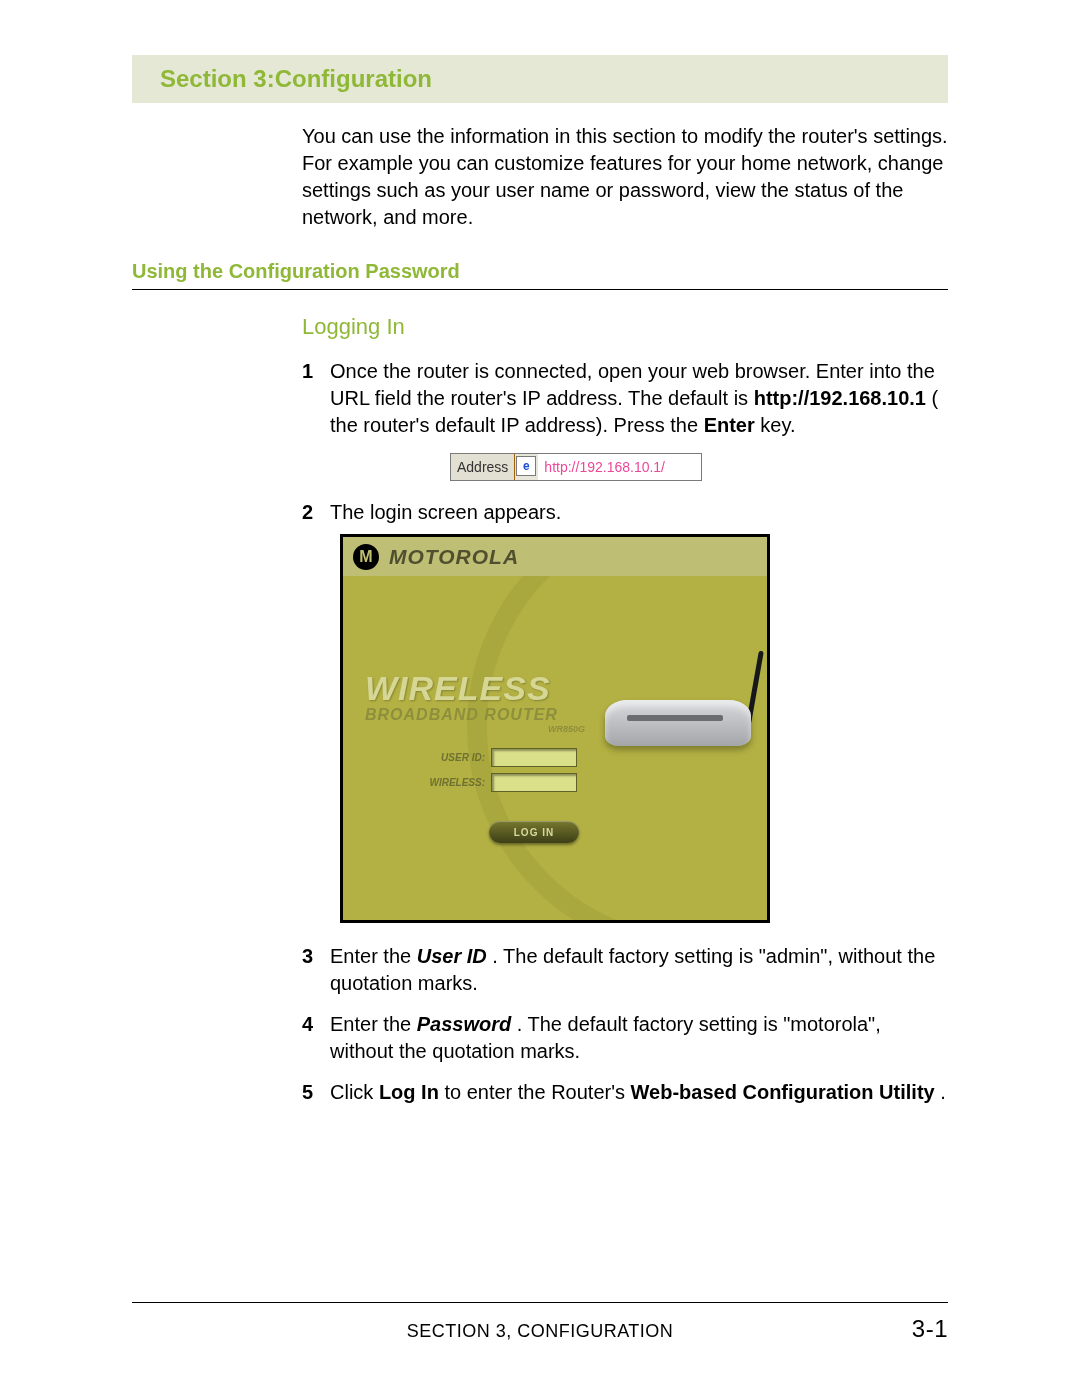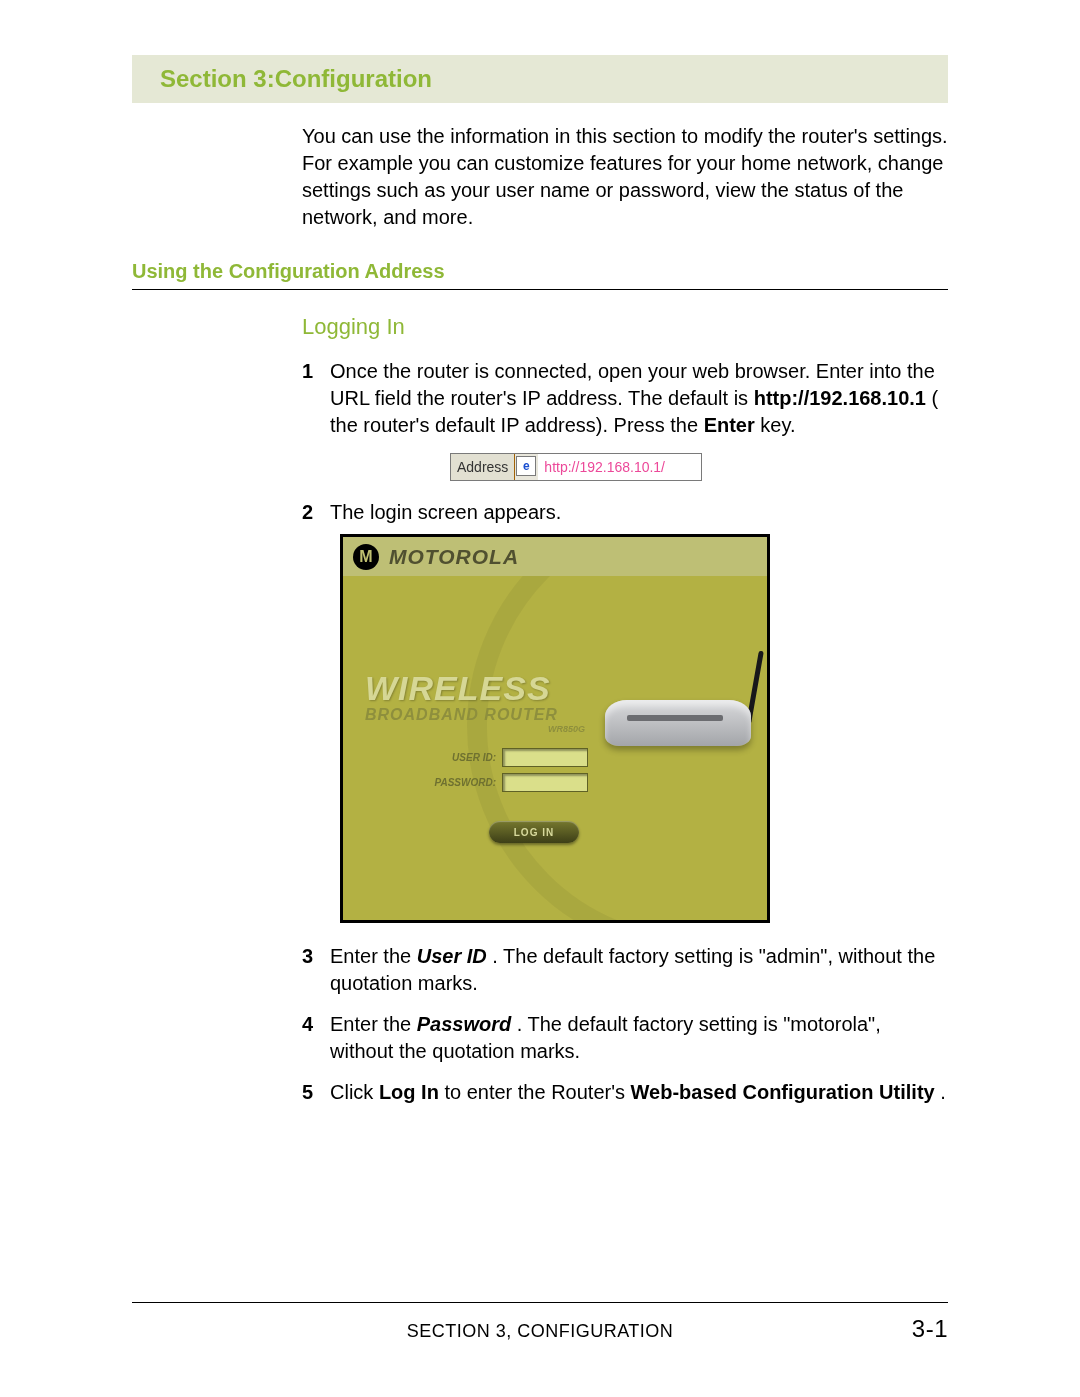--- a/index.html
+++ b/index.html
@@ -194,21 +194,21 @@
     position:absolute;
     right:10px;top:-4px;
     width:5px;height:74px;
     background:#18181a;
     border-radius:3px;
     transform:rotate(10deg);
     transform-origin:bottom center;
   }
   .form-block{
     position:absolute;
-    left:25px;top:172px;
+    left:14px;top:172px;
     width:220px;
     font-size:10px;
     color:#6f7130;
     font-weight:bold;
     font-style:italic;
   }
   .form-row{display:flex;align-items:center;margin-bottom:6px;}
   .form-row label{flex:0 0 128px;text-align:right;padding-right:6px;}
   .form-row .fld{
     flex:1;height:17px;background:#dadf8a;
@@ -249,21 +249,21 @@
 </head>
 <body>
 
 <div class="section-header">
   <h1>Section 3:Configuration</h1>
 </div>
 
 <p class="intro">You can use the information in this section to modify the router's settings. For example you can customize features for your home network, change settings such as your user name or password, view the status of the network, and more.</p>
 
 <div class="h2-row">
-  <h2>Using the Configuration Address</h2>
+  <h2>Using the Configuration Password</h2>
 </div>
 
 <h3 class="h3">Logging In</h3>
 
 <ol class="steps">
 
   <li>
     <span>Once the router is connected, open your web browser. Enter into the URL field the router's IP address.  The default is </span>
     <b>http://192.168.10.1</b>
     <span> (</span><span> the router's default IP address). Press the </span>
@@ -293,21 +293,21 @@
           <div class="antenna"></div>
           <div class="router-body"></div>
           <div class="router-slot"></div>
         </div>
         <div class="form-block">
           <div class="form-row">
             <label>USER ID:</label>
             <div class="fld"></div>
           </div>
           <div class="form-row">
-            <label>PASSWORD:</label>
+            <label>WIRELESS:</label>
             <div class="fld"></div>
           </div>
         </div>
         <div class="login-btn">LOG IN</div>
       </div>
     </div>
   </li>
 
   <li>
     <span>Enter the </span>

